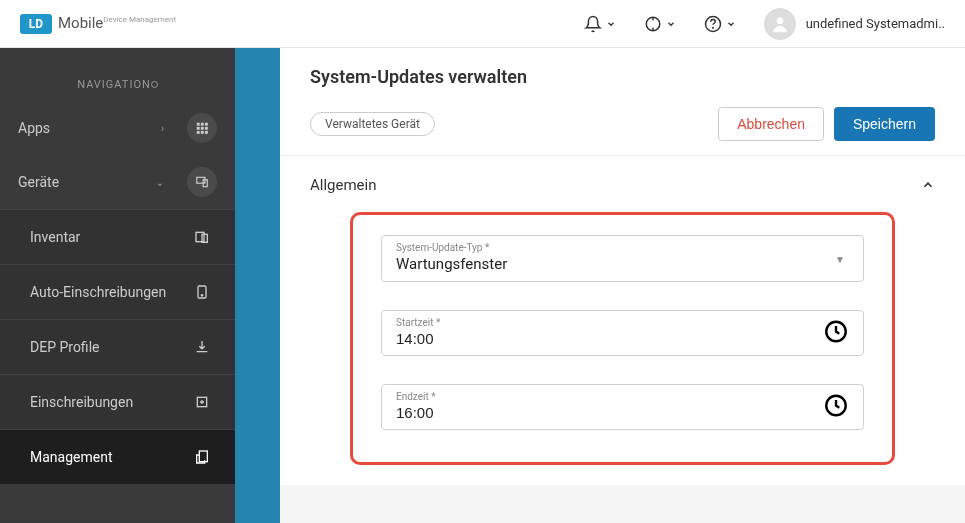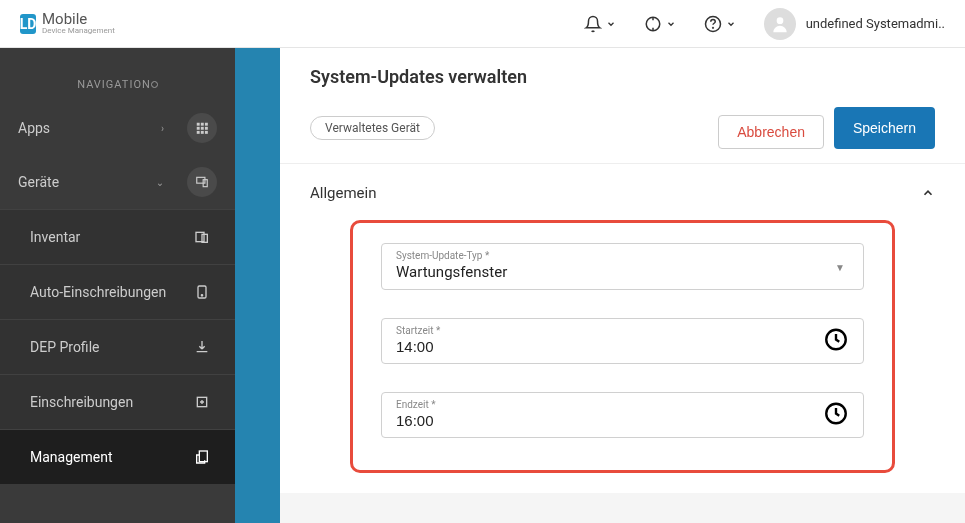--- a/index.html
+++ b/index.html
@@ -19,34 +19,34 @@
       padding: 0 20px;
       border-bottom: 1px solid #e5e5e5;
       background: #fff;
     }
     .logo-area {
       display: flex;
       align-items: center;
       gap: 6px;
     }
     .logo-box {
-      width: 16px;
+      width: 32px;
       height: 20px;
       background: #2196c9;
       border-radius: 3px;
       display: flex;
       align-items: center;
       justify-content: center;
       color: #fff;
-      font-size: 14px;
+      font-size: 12px;
       font-weight: bold;
     }
     .logo-text {
       display: flex;
-      flex-direction: column;
+      flex-direction: row;
       line-height: 1;
     }
     .logo-title { font-size: 15px; color: #555; }
     .logo-sub { font-size: 8px; color: #999; }
     .header-actions {
       display: flex;
       align-items: center;
       gap: 28px;
     }
     .header-icon-group {
@@ -158,21 +158,21 @@
       color: #555;
     }
     .btn-row { display: flex; gap: 10px; }
     .btn {
       padding: 8px 18px;
       border-radius: 4px;
       font-size: 14px;
       cursor: pointer;
       border: 1px solid transparent;
     }
-    .btn-cancel { border-color: #ccc; background: #fff; color: #d94b3f; margin-top: 8px; }
+    .btn-cancel { border-color: #ccc; background: #fff; color: #d94b3f; }
     .btn-save { background: #1976b5; color: #fff; }
     .section {
       padding: 20px 30px;
     }
     .section-head {
       display: flex;
       justify-content: space-between;
       align-items: center;
       margin-bottom: 18px;
       font-size: 15px;

